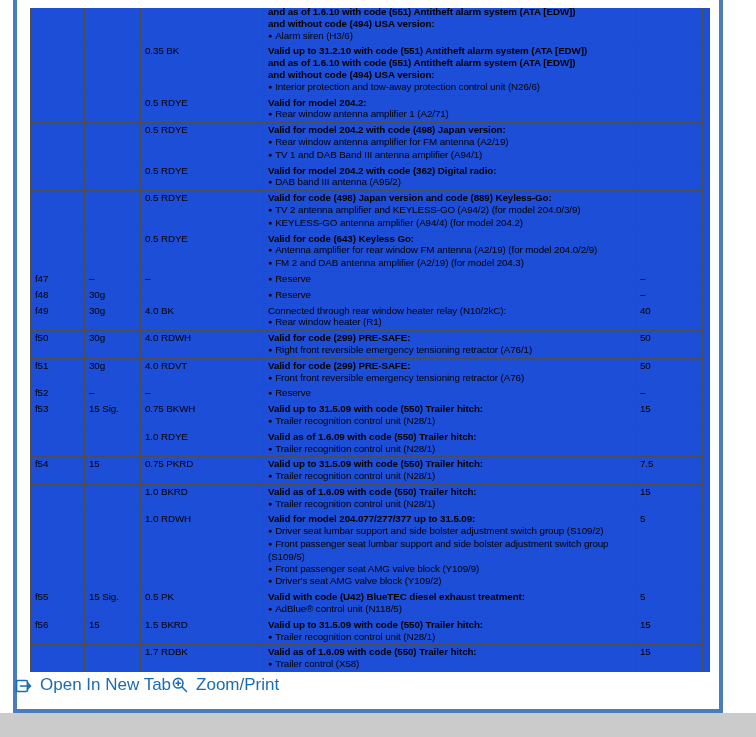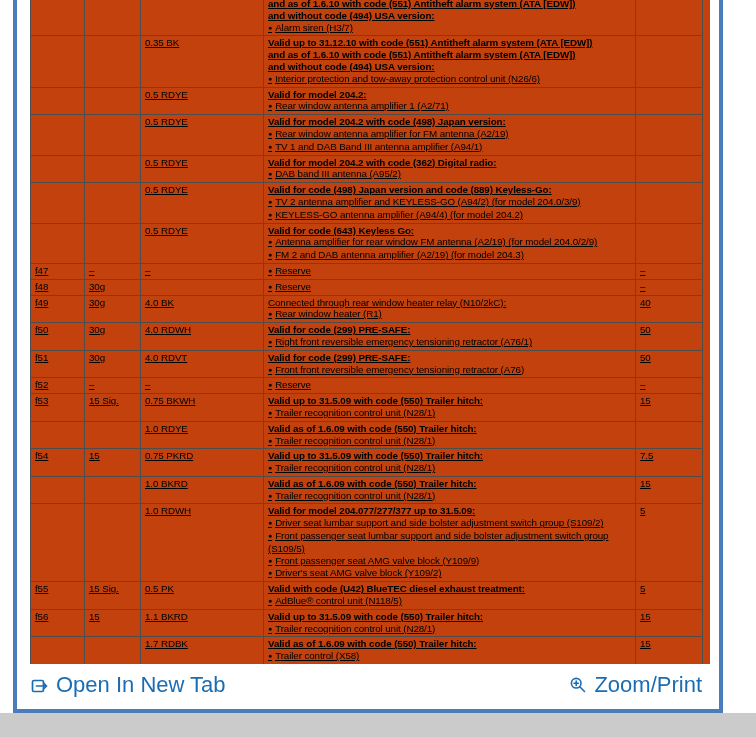--- a/index.html
+++ b/index.html
@@ -13,41 +13,41 @@
     width:756px;height:737px;position:relative;overflow:hidden;
     background:#ffffff;font-family:"Liberation Sans",sans-serif;color:#000;
   }
   .side-strip{position:absolute;top:0;width:4px;height:713px;background:var(--frame);}
   .left-strip{left:13px;}
   .right-strip{left:719px;}
   .bottom-bar{position:absolute;left:13px;top:709px;width:710px;height:4px;background:var(--frame);}
   .bottom-gray{position:absolute;left:0;top:713px;width:756px;height:24px;background:var(--gray);}
 
   .table-clip{
-    position:absolute;left:30px;top:0;width:680px;height:664px;overflow:hidden;background:#c2410c;text-decoration:underline;
+    position:absolute;left:30px;top:8px;width:680px;height:664px;overflow:hidden;background:#1d4ed8;
   }
   table.fuse{
     border-collapse:collapse;table-layout:fixed;width:672px;
     margin-top:-4px;
     font-size:9.8px;line-height:11.8px;letter-spacing:-0.1px;
   }
   table.fuse td{
     border:1px solid var(--border);
     vertical-align:top;
     padding:1px 4px;
     overflow:hidden;
   }
   td.desc .b{font-weight:bold;}
   td.desc .li .bullet{font-size:7px;margin-right:3px;position:relative;top:-1px;}
   td.amp, td.fid, td.rating, td.wire{white-space:nowrap;}
 
   .footer{
-    position:absolute;left:30px;top:666px;width:672px;height:38px;
-    display:flex;justify-content:space-between;align-items:center;
-    color:var(--link);font-size:22px;
+    position:absolute;left:14px;top:666px;width:672px;height:38px;
+    display:flex;justify-content:flex-start;align-items:center;
+    color:var(--link);font-size:17px;
   }
   .footer-link{
     display:flex;align-items:center;gap:7px;cursor:pointer;color:var(--link);
   }
   .footer-link svg{display:block;}
 </style>
 </head>
 <body>
 
 <div class="side-strip left-strip"></div>
@@ -65,30 +65,30 @@
         <col style="width:67px">
     </colgroup>
     <tbody>
         <tr>
           <td class="fid"></td>
           <td class="rating"></td>
           <td class="wire"></td>
           <td class="desc">
             <div class="b">and as of 1.6.10 with code (551) Antitheft alarm system (ATA [EDW])</div>
             <div class="b">and without code (494) USA version:</div>
-            <div class="li"><span class="bullet">●</span><span>Alarm siren (H3/7)</span></div>
+            <div class="li"><span class="bullet">●</span><span>Alarm siren (H3/6)</span></div>
           </td>
           <td class="amp"></td>
         </tr>
         <tr>
           <td class="fid"></td>
           <td class="rating"></td>
           <td class="wire">0.35 BK</td>
           <td class="desc">
-            <div class="b">Valid up to 31.12.10 with code (551) Antitheft alarm system (ATA [EDW])</div>
+            <div class="b">Valid up to 31.2.10 with code (551) Antitheft alarm system (ATA [EDW])</div>
             <div class="b">and as of 1.6.10 with code (551) Antitheft alarm system (ATA [EDW])</div>
             <div class="b">and without code (494) USA version:</div>
             <div class="li"><span class="bullet">●</span><span>Interior protection and tow-away protection control unit (N26/6)</span></div>
           </td>
           <td class="amp"></td>
         </tr>
         <tr>
           <td class="fid"></td>
           <td class="rating"></td>
           <td class="wire">0.5 RDYE</td>
@@ -257,21 +257,21 @@
           <td class="wire">0.5 PK</td>
           <td class="desc">
             <div class="b">Valid with code (U42) BlueTEC diesel exhaust treatment:</div>
             <div class="li"><span class="bullet">●</span><span>AdBlue® control unit (N118/5)</span></div>
           </td>
           <td class="amp">5</td>
         </tr>
         <tr>
           <td class="fid">f56</td>
           <td class="rating">15</td>
-          <td class="wire">1.1 BKRD</td>
+          <td class="wire">1.5 BKRD</td>
           <td class="desc">
             <div class="b">Valid up to 31.5.09 with code (550) Trailer hitch:</div>
             <div class="li"><span class="bullet">●</span><span>Trailer recognition control unit (N28/1)</span></div>
           </td>
           <td class="amp">15</td>
         </tr>
         <tr>
           <td class="fid"></td>
           <td class="rating"></td>
           <td class="wire">1.7 RDBK</td>

